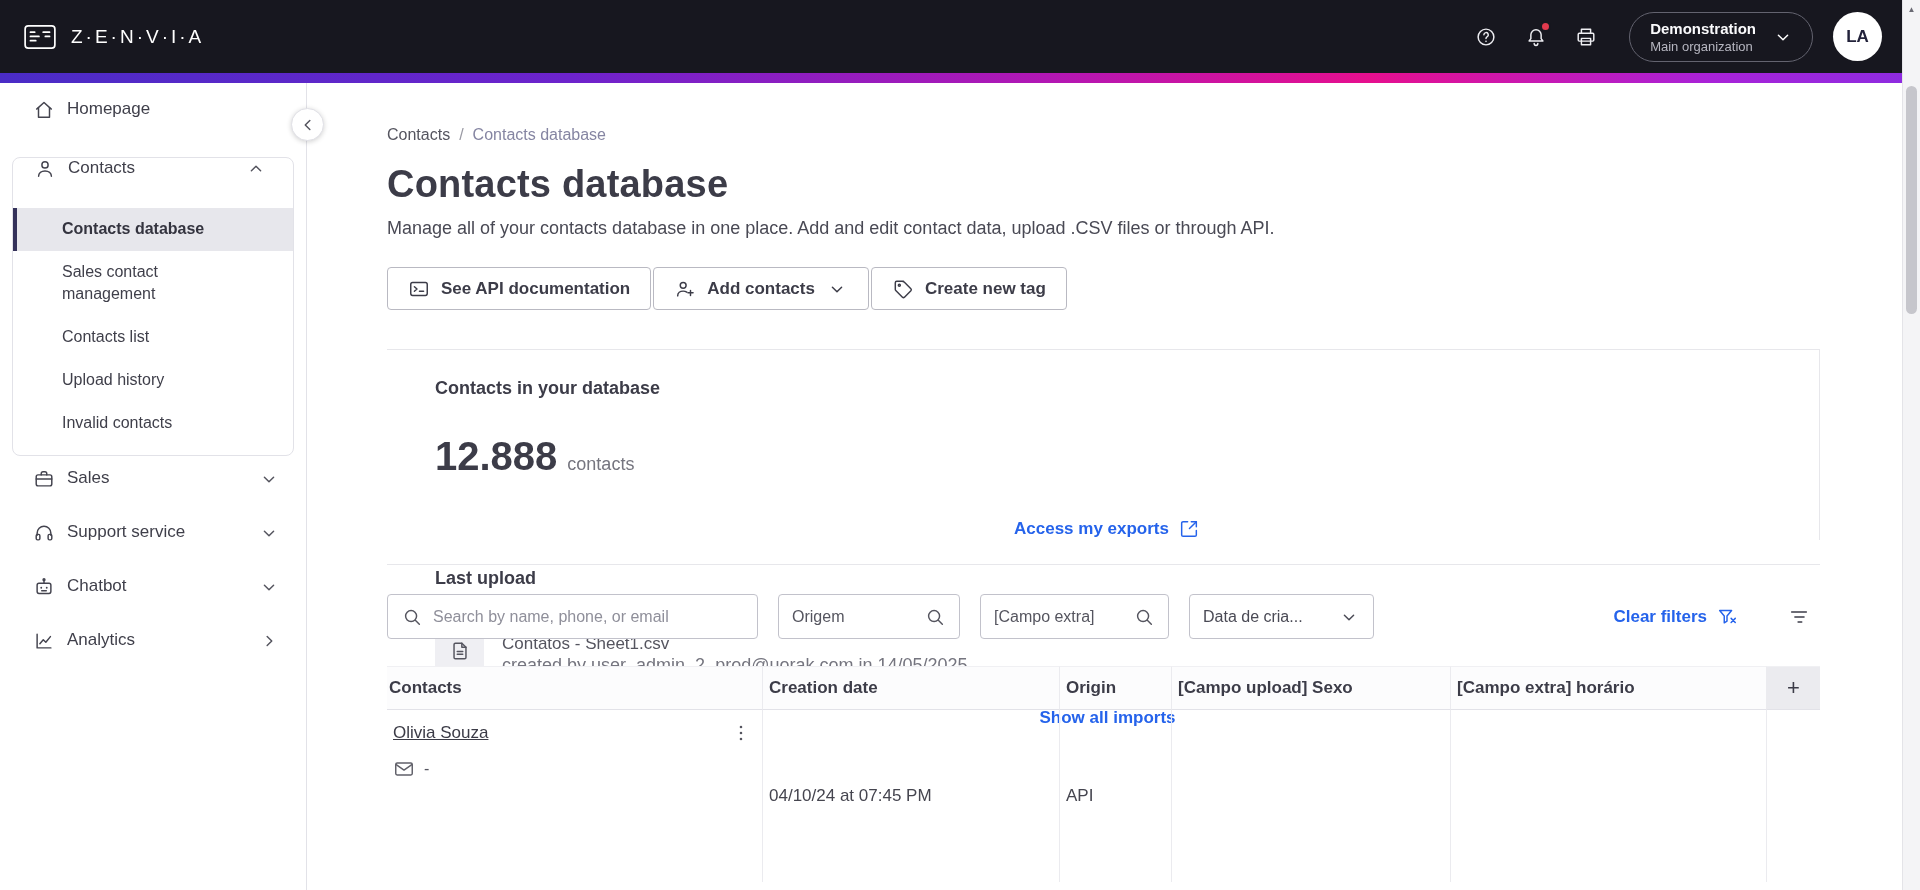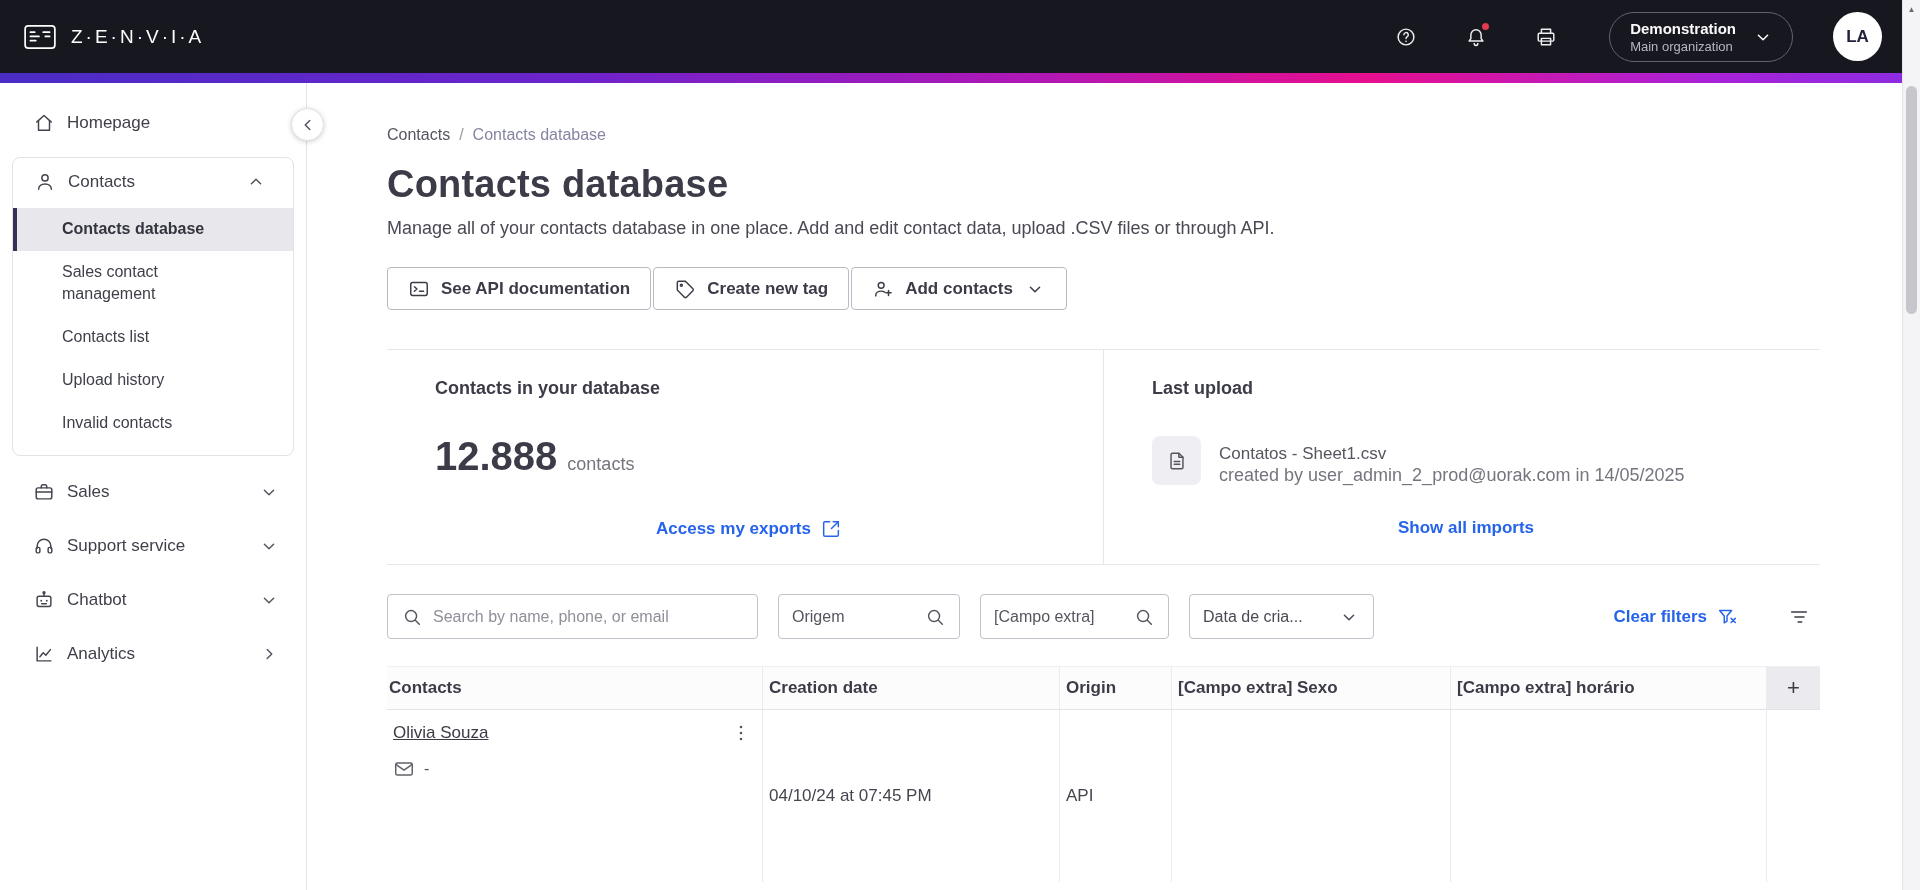--- a/index.html
+++ b/index.html
@@ -22,37 +22,37 @@
   .chev-right { transform:rotate(-90deg); }
   .chev-left { transform:rotate(90deg); }
 
   .left-col { width:1902px; display:flex; flex-direction:column; }
 
   
   .topbar { height:73px; background:#17171f; display:flex; align-items:center; justify-content:space-between; padding:0 20px 0 22px; flex:0 0 auto; }
   .brand { display:flex; align-items:center; gap:13px; color:#fff; }
   .logo-box { width:36px; height:32px; display:flex; align-items:center; justify-content:center; color:#fff; }
   .brand-text { font-size:19px; letter-spacing:3px; font-weight:500; color:#fff; }
-  .topbar-right { display:flex; align-items:center; gap:32px; }
+  .topbar-right { display:flex; align-items:center; gap:12px; }
   .icon-btn { width:38px; height:38px; display:flex; align-items:center; justify-content:center; color:#eeeef2; position:relative; }
   .badge { position:absolute; top:3px; right:4px; width:11px; height:11px; border-radius:50%; background:#e23a4e; border:2px solid #17171f; }
   .org-pill { height:50px; border:1px solid #63636f; border-radius:26px; display:flex; align-items:center; gap:16px; padding:0 18px 0 20px; margin-left:12px; color:#fff; cursor:pointer; }
   .org-name { font-size:15px; font-weight:600; color:#fafafc; line-height:19px; }
   .org-sub { font-size:13px; color:#b6b6c0; line-height:17px; }
   .avatar { width:49px; height:49px; border-radius:50%; background:#fff; color:#22223a; font-weight:700; font-size:17px; display:flex; align-items:center; justify-content:center; margin-left:8px; cursor:pointer; }
 
   .gradient-strip { height:10px; flex:0 0 auto;
     background:linear-gradient(90deg,#4a2cc6 0%,#6d23cc 30%,#b217b4 55%,#e60f8e 72%,#a822d8 90%,#8e2be0 100%); }
 
   
   .body-row { flex:1; display:flex; position:relative; overflow:hidden; }
 
   
   .sidebar { width:307px; flex:0 0 auto; border-right:1px solid #e2e2e8; background:#fff; padding-top:16px; }
-  .nav-item { height:48px; display:flex; align-items:center; gap:12px; padding:0 26px 0 33px; font-size:17px; color:#3f3f4a; cursor:pointer; margin-bottom:6px; }
+  .nav-item { height:48px; display:flex; gap:12px; padding:0 26px 0 33px; font-size:17px; color:#3f3f4a; cursor:pointer; margin-bottom:6px; }
   .nav-item .nav-ic { color:#44444f; }
   .nav-item .spacer { flex:1; }
   .nav-item .chev { color:#55555f; }
   .contacts-card { margin:10px 12px 12px; border:1px solid #e2e2e8; border-radius:8px; overflow:hidden; padding-bottom:10px; }
   .contacts-card .nav-item { padding-left:21px; margin-bottom:2px; }
   .sub-item { padding:10px 78px 11px 49px; font-size:16px; line-height:22px; color:#3f3f4a; cursor:pointer; position:relative; }
   .sub-item.active { background:#e7e7ec; font-weight:700; color:#34343f; }
   .sub-item.active::before { content:""; position:absolute; left:0; top:0; bottom:0; width:4px; background:#35325a; }
 
   .collapse-btn { position:absolute; left:291px; top:25px; width:33px; height:33px; border-radius:50%; background:#fff; border:1px solid #e0e0e6; box-shadow:0 1px 5px rgba(0,0,0,.18); display:flex; align-items:center; justify-content:center; color:#55555f; z-index:5; }
@@ -64,21 +64,21 @@
   .crumb-sep { color:#9a9aa4; }
   .crumb-current { color:#8585a2; }
   h1.page-title { font-size:38px; line-height:46px; font-weight:600; color:#3c3c48; margin-top:8px; margin-bottom:8px; letter-spacing:.2px; }
   .subtitle { font-size:18px; line-height:26px; color:#494954; margin-bottom:26px; }
 
   .toolbar { display:flex; gap:2px; margin-bottom:39px; }
   .btn { display:inline-flex; align-items:center; gap:11px; height:43px; padding:0 20px; border:1px solid #b9b9c2; border-radius:4px; background:#fff; font-size:17px; font-weight:600; color:#3c3c48; }
   .btn .b-ic { color:#3c3c48; }
 
   
-  .cards { display:flex; border-top:1px solid #e7e7eb; border-bottom:1px solid #e7e7eb; height:216px; margin-bottom:29px; }
+  .cards { display:flex; border-top:1px solid #e7e7eb; border-bottom:1px solid #e7e7eb; height:216px; margin-bottom:29px;flex-direction:column; }
   .card { flex:1 1 0; padding:26px 40px 0 48px; }
   .card-left { border-right:1px solid #e7e7eb; }
   .card h3 { font-size:18px; line-height:24px; font-weight:700; color:#3c3c48; }
   .count-row { margin-top:32px; display:flex; align-items:baseline; gap:10px; }
   .count { font-size:40px; line-height:48px; font-weight:700; color:#3c3c48; }
   .unit { font-size:18px; color:#75757f; }
   .card-link-row { margin-top:38px; text-align:center; }
   .card-left .card-link-row { margin-top:38px; }
   .link { color:#2563eb; font-weight:700; font-size:17px; display:inline-flex; align-items:center; gap:9px; }
   .file-row { margin-top:36px; display:flex; gap:18px; align-items:flex-end; }
@@ -291,35 +291,35 @@
         <button class="btn">
           <svg class="ic ic-20 b-ic" viewBox="0 0 24 24">
               <rect x="3" y="5" width="18" height="14" rx="2"></rect>
               <path d="M7 9.5l2.8 2.5L7 14.5"></path>
               <path d="M12.5 14.5h4.5"></path>
             </svg>
           <span>See API documentation</span>
         </button>
         <button class="btn">
           <svg class="ic ic-20 b-ic" viewBox="0 0 24 24">
-              <path d="M12.6 3.5H5.2a1.6 1.6 0 0 0-1.6 1.6v7.4c0 .4.2.8.5 1.1l7.3 7.3a1.6 1.6 0 0 0 2.2 0l7-7a1.6 1.6 0 0 0 0-2.2l-7.3-7.3a1.6 1.6 0 0 0-1.1-.4z"></path>
-              <circle cx="8" cy="8" r="1.1"></circle>
-            </svg>
-          <span>Create new tag</span>
+              <circle cx="10" cy="8" r="3.2"></circle>
+              <path d="M4 19.5c0-3.3 2.7-5.2 6-5.2 1.5 0 2.9.4 4 1.1"></path>
+              <path d="M18 13.5v5.5M15.2 16.2h5.6"></path>
+            </svg>
+          <span>Add contacts</span>
+          <svg class="ic ic-18" viewBox="0 0 24 24">
+              <path d="M7 10l5 5 5-5"></path>
+            </svg>
         </button>
         <button class="btn">
           <svg class="ic ic-20 b-ic" viewBox="0 0 24 24">
-              <circle cx="10" cy="8" r="3.2"></circle>
-              <path d="M4 19.5c0-3.3 2.7-5.2 6-5.2 1.5 0 2.9.4 4 1.1"></path>
-              <path d="M18 13.5v5.5M15.2 16.2h5.6"></path>
-            </svg>
-          <span>Add contacts</span>
-          <svg class="ic ic-18" viewBox="0 0 24 24">
-              <path d="M7 10l5 5 5-5"></path>
-            </svg>
+              <path d="M12.6 3.5H5.2a1.6 1.6 0 0 0-1.6 1.6v7.4c0 .4.2.8.5 1.1l7.3 7.3a1.6 1.6 0 0 0 2.2 0l7-7a1.6 1.6 0 0 0 0-2.2l-7.3-7.3a1.6 1.6 0 0 0-1.1-.4z"></path>
+              <circle cx="8" cy="8" r="1.1"></circle>
+            </svg>
+          <span>Create new tag</span>
         </button>
       </div>
 
       <section class="cards">
         <div class="card card-left">
           <h3>Contacts in your database</h3>
           <div class="count-row">
             <span class="count">12.888</span>
             <span class="unit">contacts</span>
           </div>
@@ -396,21 +396,21 @@
               <path d="M4 6.5h16M7.5 12h10M11 17.5h4"></path>
             </svg>
         </button>
       </div>
 
       <div class="table">
         <div class="thead">
           <div class="th">Contacts</div>
           <div class="th">Creation date</div>
           <div class="th">Origin</div>
-          <div class="th">[Campo extra] Sexo</div>
+          <div class="th">[Campo upload] Sexo</div>
           <div class="th">[Campo extra] horário</div>
           <button class="th th-plus">+</button>
         </div>
         <div class="trow">
           <div class="td td-contact">
             <div class="contact-name">Olivia Souza</div>
             <button class="kebab">
               <svg class="ic ic-20" viewBox="0 0 24 24">
                   <circle class="fill-dot" cx="12" cy="5.5" r="1.4"></circle>
                   <circle class="fill-dot" cx="12" cy="12" r="1.4"></circle>

